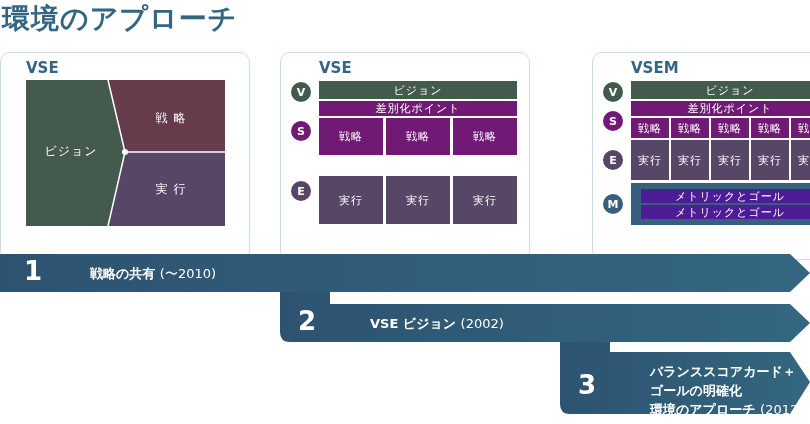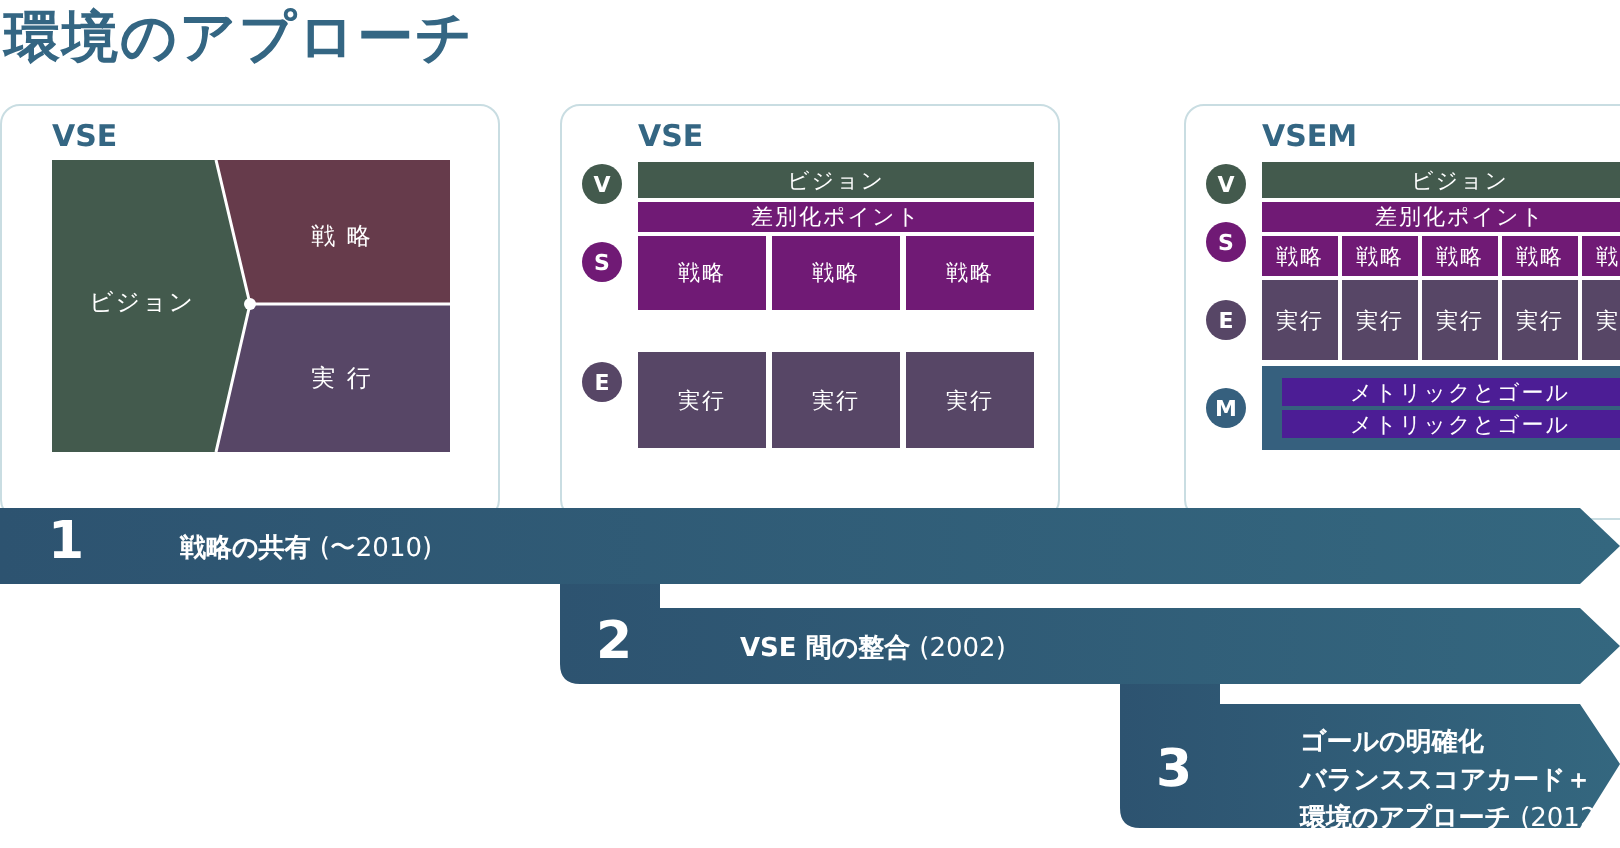--- a/index.html
+++ b/index.html
@@ -89,22 +89,22 @@
   <path d="M280,38 L330,38 L330,50 L790,50 L810,69 L790,88 L290,88 Q280,88 280,78 Z" fill="url(#gr)"></path>
   <path d="M560,88 L610,88 L610,98 L790,98 L810,128 L790,160 L570,160 Q560,160 560,150 Z" fill="url(#gr)"></path>
 </svg>
 
 <div class="band" style="left:0;top:254px;width:810px;height:38px;">
   <div class="num" style="left:24px;top:2px;">1</div>
   <div class="lbl" style="left:50px;top:11px;"><span>戦略の共有</span> <span class="yr">(〜2010)</span></div>
 </div>
 <div class="band" style="left:280px;top:304px;width:530px;height:38px;">
   <div class="num" style="left:18px;top:2px;">2</div>
-  <div class="lbl" style="left:50px;top:11px;"><span>VSE 間の整合</span> <span class="yr">(2002)</span></div>
+  <div class="lbl" style="left:50px;top:11px;"><span>VSE ビジョン</span> <span class="yr">(2002)</span></div>
 </div>
 <div class="band" style="left:560px;top:352px;width:250px;height:70px;">
   <div class="num" style="left:18px;top:18px;">3</div>
   <div class="lbl" style="left:50px;top:10px;line-height:19px;">
+    <div>バランススコアカード＋</div>
     <div>ゴールの明確化</div>
-    <div>バランススコアカード＋</div>
     <div><span>環境のアプローチ</span> <span class="yr">(2012)</span></div>
   </div>
 </div>
 
 </body></html>

